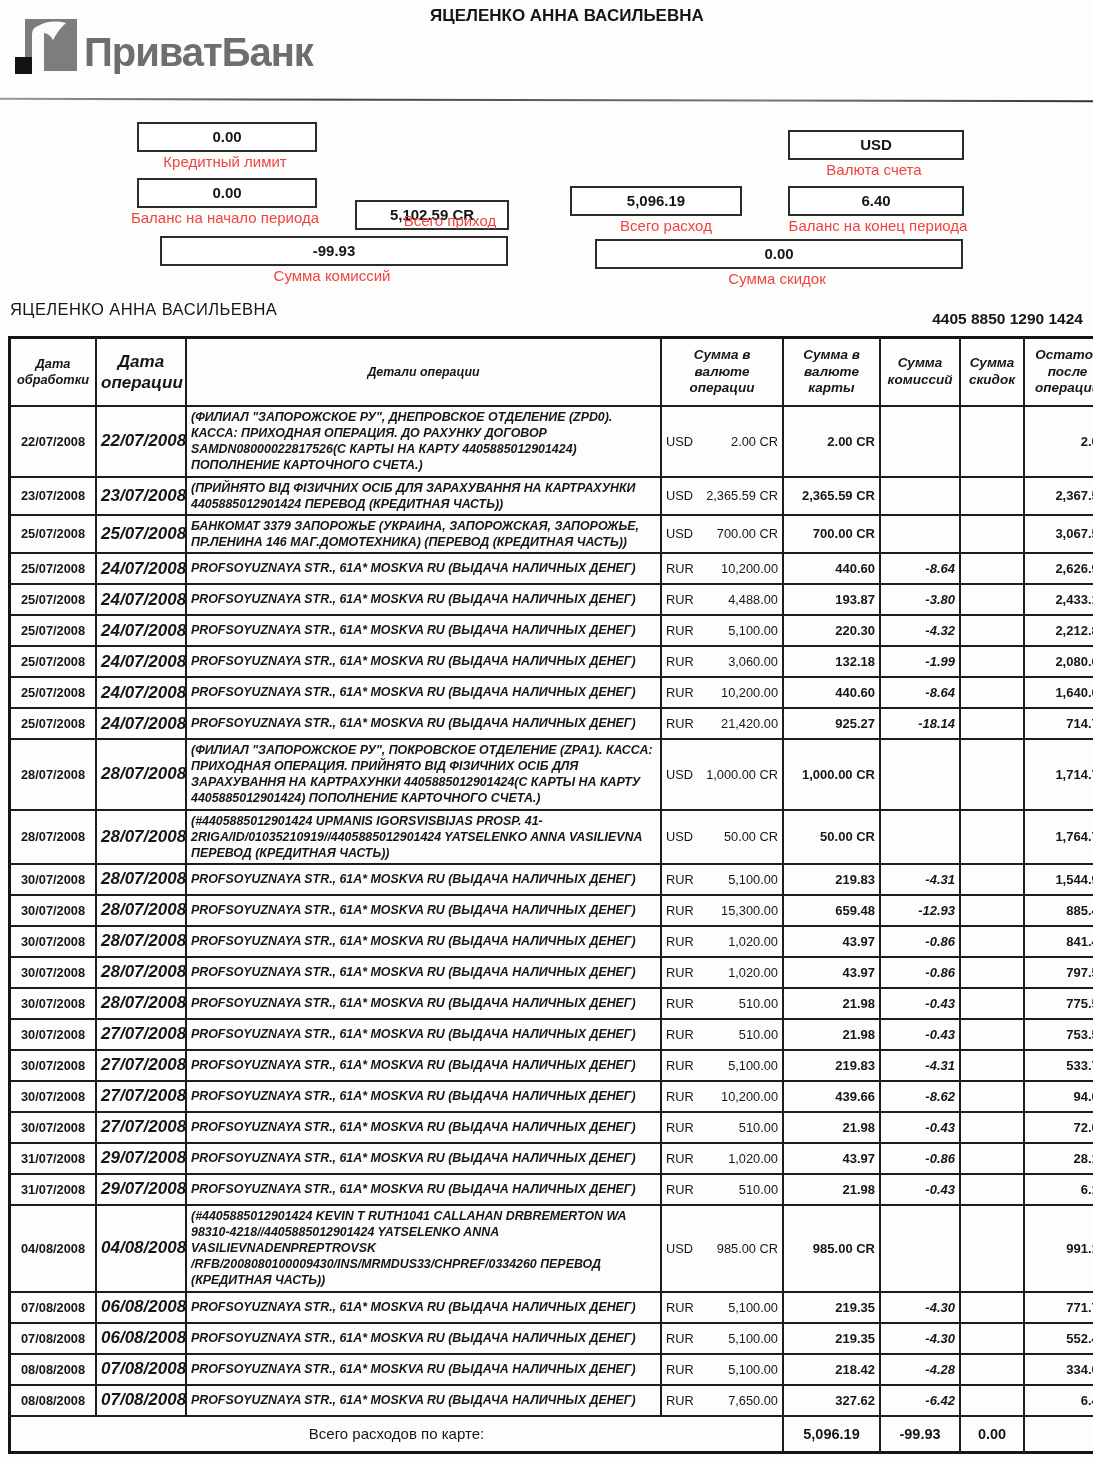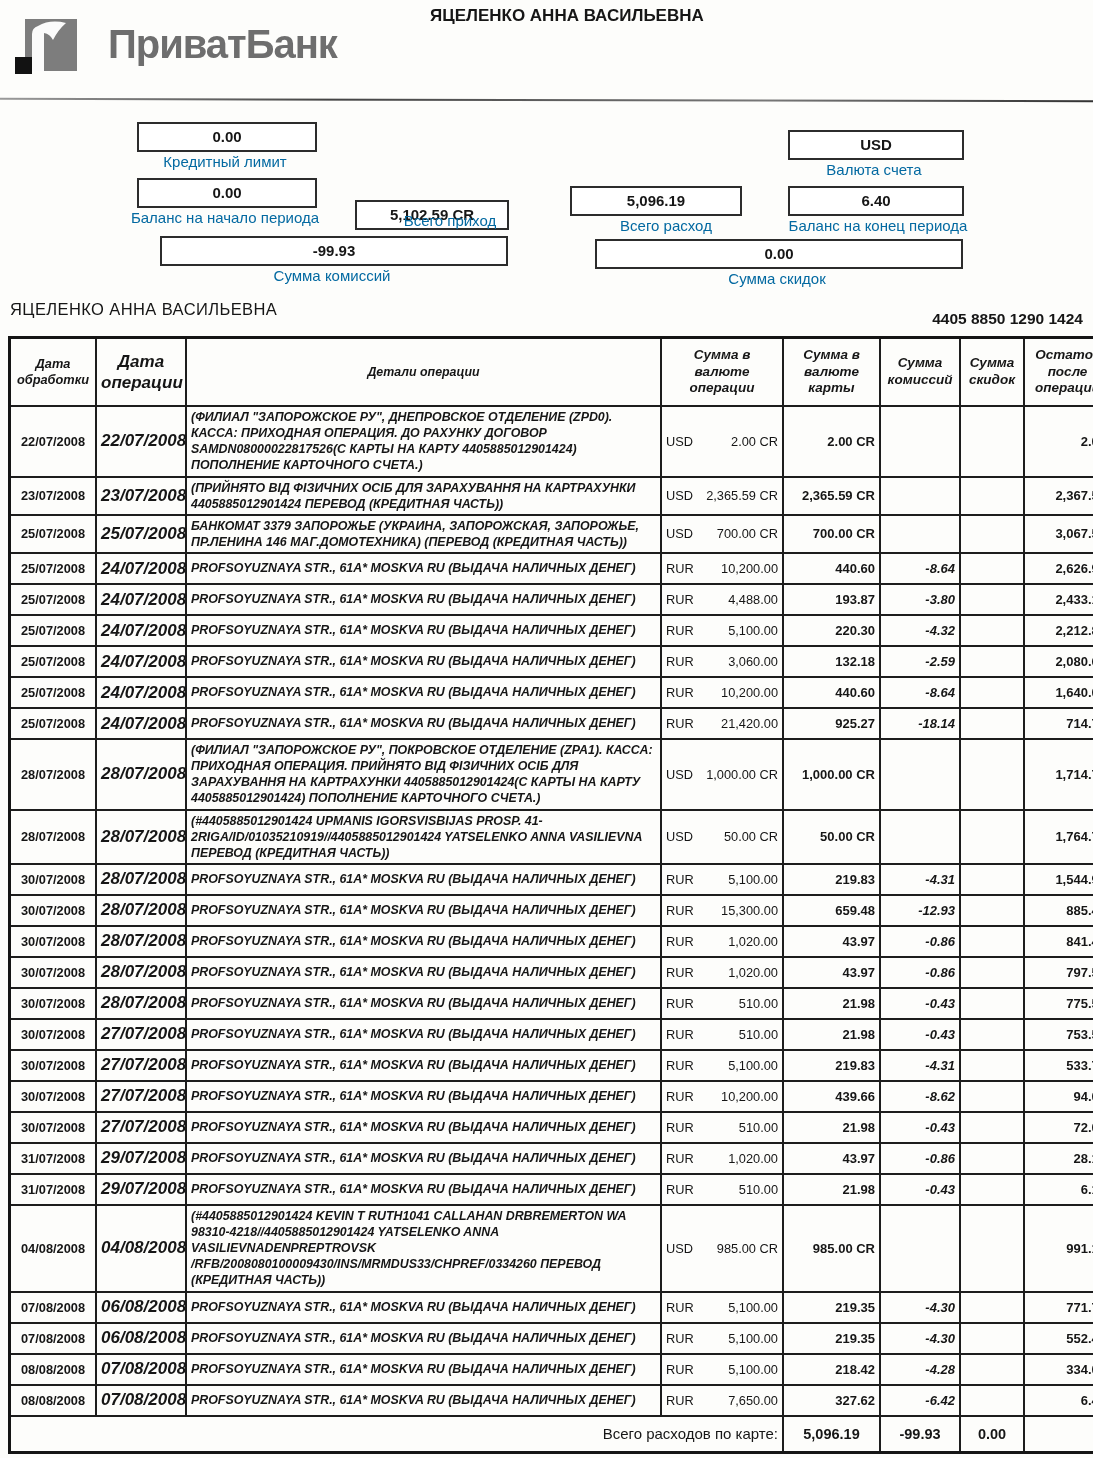--- a/index.html
+++ b/index.html
@@ -3,36 +3,36 @@
 <meta charset="utf-8">
 <style>
   html,body { margin:0; padding:0; background:#ffffff; }
   .page {
     position:relative; width:1093px; height:1458px;
     background:#fdfdfb; color:#161616;
     font-family:"Liberation Sans", sans-serif;
     overflow:hidden;
   }
   
-  .logo-wrap { position:absolute; left:14px; top:18px; display:flex; align-items:flex-start;gap:24px; }
+  .logo-wrap { position:absolute; left:14px; top:18px; display:flex; align-items:center; }
   .logo-mark { width:64px; height:64px; }
   .logo-text { font-size:40px; font-weight:700; color:#6e6e6e; letter-spacing:-1px; margin-left:6px; margin-top:4px; }
   .hdr-right { position:absolute; left:430px; top:6px; width:560px; }
   .hdr-name { font-size:17px; font-weight:700; margin-bottom:10px; }
   .hdr-line { font-size:15px; margin-bottom:8px; }
   .hdr-line b { font-size:16.5px; }
   .divider {
     position:absolute; left:0; top:99px; width:1093px; height:2px;
     background:linear-gradient(to right,#9a9a9a,#444 30%,#777 70%,#333);
     transform:rotate(0.12deg);
   }
   
   .sbox { position:absolute; border:2px solid #2c2c2c; background:#fff;
           text-align:center; font-weight:700; font-size:15px; line-height:26px; height:26px; }
-  .slabel { position:absolute; text-align:center; font-size:15px; color:#0369a1; }
+  .slabel { position:absolute; text-align:center; font-size:15px; color:#ef4444; }
   
   .stmt-name { position:absolute; left:10px; top:300px; font-size:16.5px; letter-spacing:0.4px; }
   .stmt-card { position:absolute; right:10px; top:310px; font-size:15.5px; font-weight:700; }
   
   table.stmt { position:absolute; left:8px; top:336px; width:1077px;
                border-collapse:collapse; table-layout:fixed; }
   table.stmt th, table.stmt td { border:2px solid #1d1d1d; vertical-align:middle; padding:2px 4px; }
   table.stmt { border:3px solid #151515; }
   th { font-weight:700; font-style:italic; font-size:13.5px; height:62px; line-height:1.25; text-align:center; }
   td { font-size:13px; height:25px; }
@@ -40,21 +40,21 @@
   .c-d2 { font-weight:700; font-style:italic; text-align:center; width:80px; font-size:17px; }
   .c-det { width:465px; font-weight:700; font-style:italic; font-size:12.4px; line-height:1.3; text-align:left; padding:2px 6px; }
   .c-op { width:112px; padding:2px 3px; }
   .op-wrap { display:flex; justify-content:space-between; align-items:center; }
   .op-wrap .cur { font-size:12.8px; }
   .op-wrap .amt { font-size:12.8px; }
   .c-card { width:87px; font-weight:700; text-align:right; padding-right:20px; }
   .c-comm { width:70px; font-weight:700; font-style:italic; text-align:right; padding-right:16px; }
   .c-disc { width:54px; }
   .c-bal  { width:77px; font-weight:700; text-align:right; padding-right:8px; }
-  .foot-label { text-align:right; font-size:15px; font-weight:400; font-style:normal; padding-right:8px; height:30px; }
+  .foot-label { text-align:center; font-size:15px; font-weight:400; font-style:normal; padding-right:8px; height:30px; }
   .foot-num { font-weight:700; font-style:normal; text-align:center; font-size:14.5px; }
 </style>
 </head>
 <body>
 
 <div class="page">
 
   <div class="logo-wrap">
     <svg class="logo-mark" viewBox="0 0 64 64">
       <rect x="11" y="1" width="52" height="52" fill="#7d7d7d"></rect>
@@ -205,21 +205,21 @@
           <td class="c-d1">25/07/2008</td>
           <td class="c-d2">24/07/2008</td>
           <td class="c-det">PROFSOYUZNAYA STR., 61A* MOSKVA RU (ВЫДАЧА НАЛИЧНЫХ ДЕНЕГ)</td>
           <td class="c-op">
             <div class="op-wrap">
               <span class="cur">RUR</span>
               <span class="amt">3,060.00</span>
             </div>
           </td>
           <td class="c-card">132.18</td>
-          <td class="c-comm">-2.59</td>
+          <td class="c-comm">-1.99</td>
           <td class="c-disc"></td>
           <td class="c-bal">2,080.64</td>
         </tr>
         <tr>
           <td class="c-d1">25/07/2008</td>
           <td class="c-d2">24/07/2008</td>
           <td class="c-det">PROFSOYUZNAYA STR., 61A* MOSKVA RU (ВЫДАЧА НАЛИЧНЫХ ДЕНЕГ)</td>
           <td class="c-op">
             <div class="op-wrap">
               <span class="cur">RUR</span>

